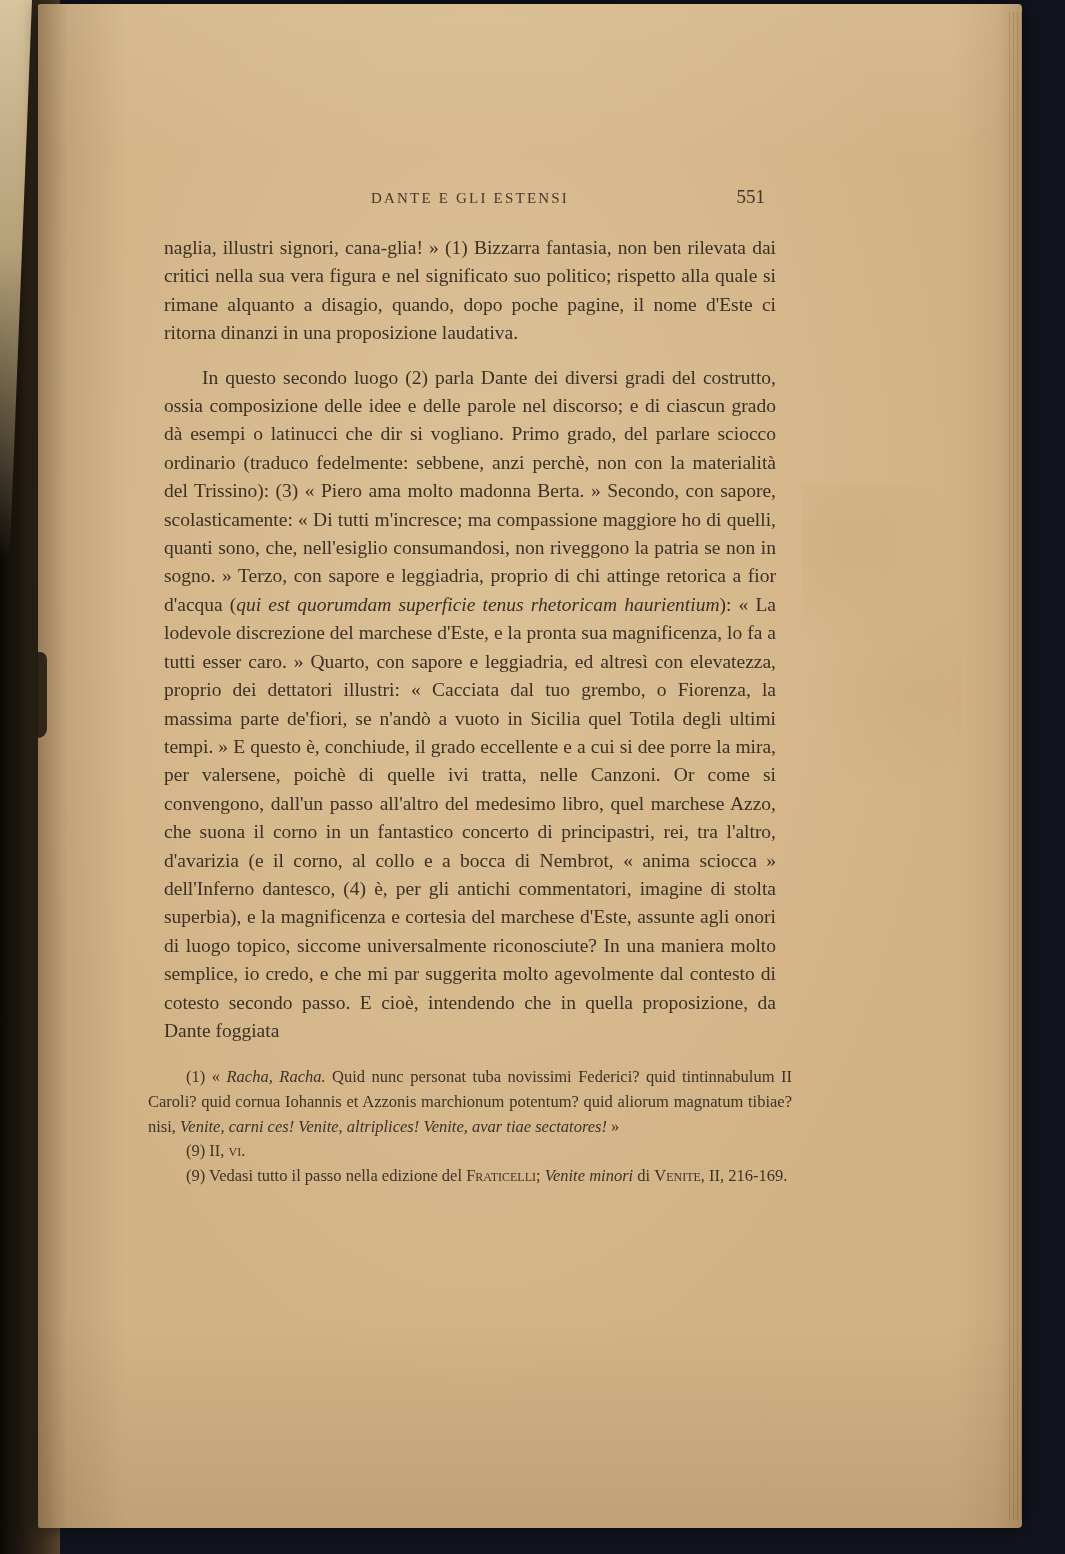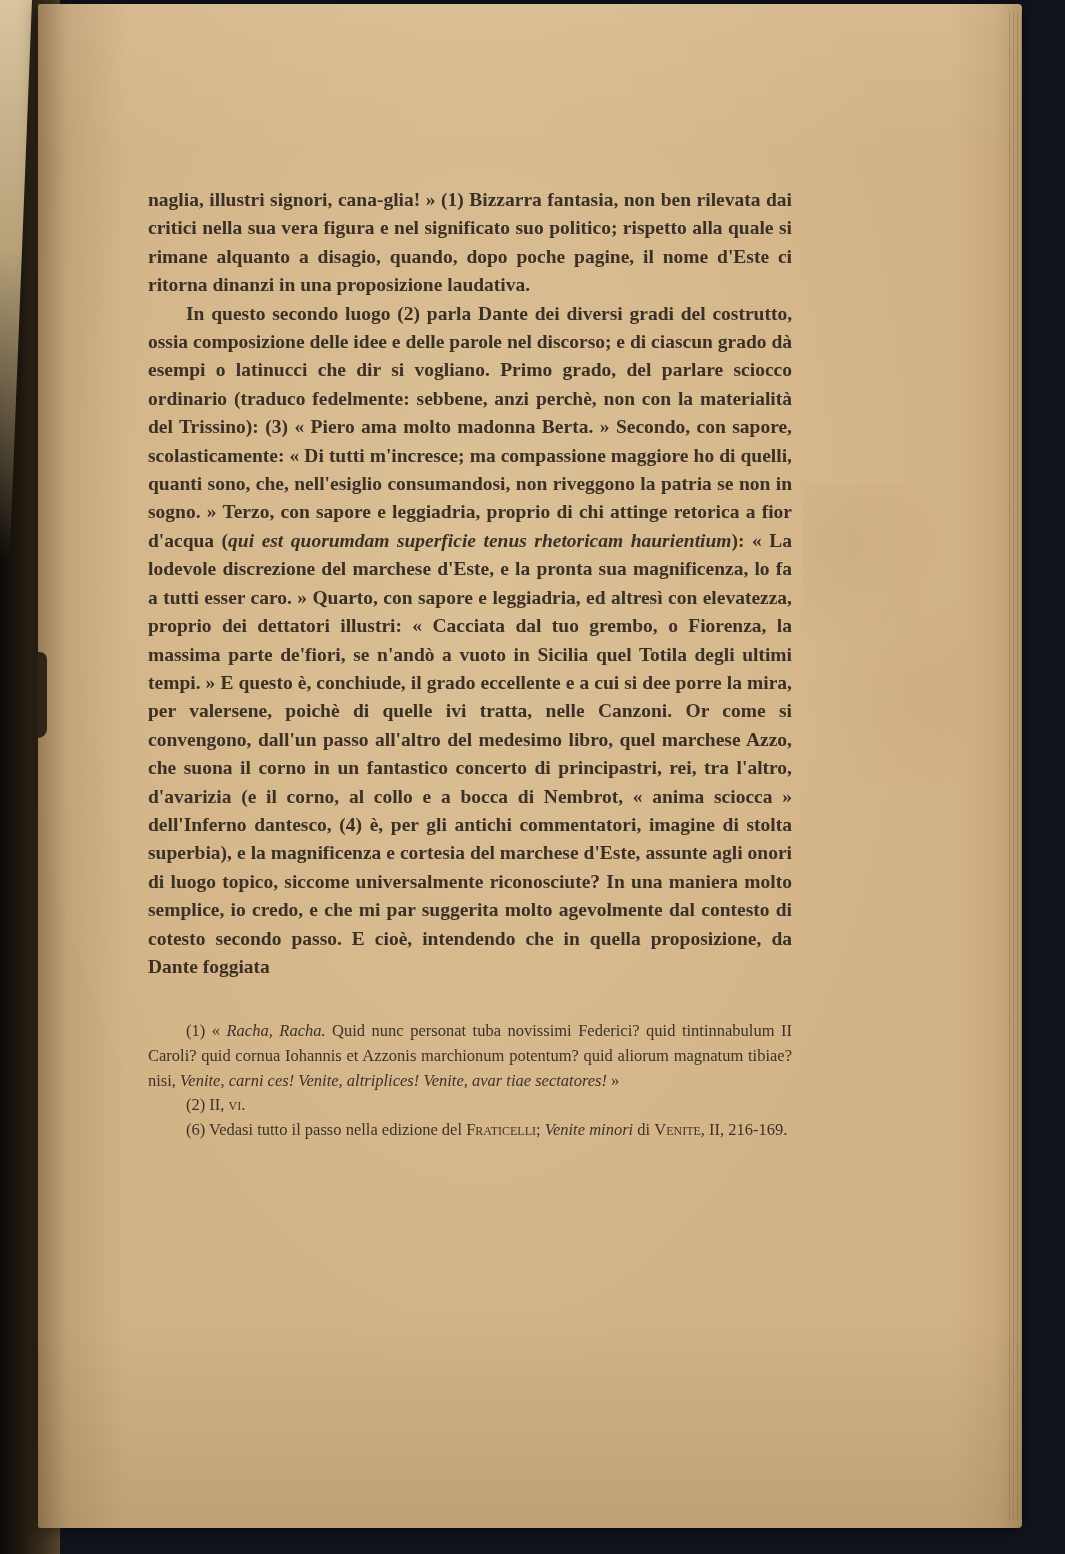--- a/index.html
+++ b/index.html
@@ -44,48 +44,51 @@
     pointer-events:none;
   }
   .text-col { position:absolute; left:110px; top:182px; width:644px; }
   .header { position:relative; height:32px; margin-bottom:14px; }
   .running-title {
     text-align:center; font-size:15px; letter-spacing:2.2px;
     color:#46382a; padding-top:4px;
   }
   .page-number { position:absolute; right:27px; top:0; font-size:19px; color:#3f332a; }
   .body-par {
-    margin:0; font-size:19.5px; line-height:28.4px; text-align:justify;
+    margin:16px; font-size:19.5px; line-height:28.4px; text-align:justify;
     color:#3b3026;
-    font-weight:bold;
   }
   .indent { text-indent:38px; }
-  .footnotes { margin-top:38px; }
+  .footnotes { margin-top:20px; }
   .footnote {
     margin:0; font-size:16.5px; line-height:24.6px; text-align:justify;
     color:#3e3228; text-indent:38px;
   }
   .seg-i { font-style:italic; }
   .seg-sc { font-variant:small-caps;font-family:Liberation Serif, serif; }
 </style>
 </head>
 <body>
 
 <div class="spine"></div>
 <div class="adjacent-page"></div>
 
 <div class="page">
   <div class="edge-lines"></div>
   <div class="tear"></div>
   <div class="blotch"></div>
 
   <div class="text-col">
+    <div class="header">
+      <div class="running-title">DANTE E GLI ESTENSI</div>
+      <div class="page-number">551</div>
+    </div>
 
     <p class="body-par"><span>naglia, illustri signori, cana-glia! » (1) Bizzarra fantasia, non ben rilevata dai critici nella sua vera figura e nel significato suo politico; rispetto alla quale si rimane alquanto a disagio, quando, dopo poche pagine, il nome d'Este ci ritorna dinanzi in una proposizione laudativa.</span></p>
     <p class="body-par indent"><span>In questo secondo luogo (2) parla Dante dei diversi gradi del costrutto, ossia composizione delle idee e delle parole nel discorso; e di ciascun grado dà esempi o latinucci che dir si vogliano. Primo grado, del parlare sciocco ordinario (traduco fedelmente: sebbene, anzi perchè, non con la materialità del Trissino): (3) « Piero ama molto madonna Berta. » Secondo, con sapore, scolasticamente: « Di tutti m'incresce; ma compassione maggiore ho di quelli, quanti sono, che, nell'esiglio consumandosi, non riveggono la patria se non in sogno. » Terzo, con sapore e leggiadria, proprio di chi attinge retorica a fior d'acqua (</span><span class="seg-i">qui est quorumdam superficie tenus rhetoricam haurientium</span><span>): « La lodevole discrezione del marchese d'Este, e la pronta sua magnificenza, lo fa a tutti esser caro. » Quarto, con sapore e leggiadria, ed altresì con elevatezza, proprio dei dettatori illustri: « Cacciata dal tuo grembo, o Fiorenza, la massima parte de'fiori, se n'andò a vuoto in Sicilia quel Totila degli ultimi tempi. » E questo è, conchiude, il grado eccellente e a cui si dee porre la mira, per valersene, poichè di quelle ivi tratta, nelle Canzoni. Or come si convengono, dall'un passo all'altro del medesimo libro, quel marchese Azzo, che suona il corno in un fantastico concerto di principastri, rei, tra l'altro, d'avarizia (e il corno, al collo e a bocca di Nembrot, « anima sciocca » dell'Inferno dantesco, (4) è, per gli antichi commentatori, imagine di stolta superbia), e la magnificenza e cortesia del marchese d'Este, assunte agli onori di luogo topico, siccome universalmente riconosciute? In una maniera molto semplice, io credo, e che mi par suggerita molto agevolmente dal contesto di cotesto secondo passo. E cioè, intendendo che in quella proposizione, da Dante foggiata</span></p>
 
     <div class="footnotes">
       <p class="footnote"><span>(1) « </span><span class="seg-i">Racha, Racha.</span><span> Quid nunc personat tuba novissimi Federici? quid tintinnabulum II Caroli? quid cornua Iohannis et Azzonis marchionum potentum? quid aliorum magnatum tibiae? nisi, </span><span class="seg-i">Venite, carni ces! Venite, altriplices! Venite, avar tiae sectatores!</span><span> »</span></p>
-      <p class="footnote"><span>(2) II, </span><span class="seg-sc">vi</span><span>.</span></p>
-      <p class="footnote"><span>(6) Vedasi tutto il passo nella edizione del </span><span class="seg-sc">Fraticelli</span><span>; </span><span class="seg-i">Venite minori</span><span> di </span><span class="seg-sc">Venite</span><span>, II, 216-169.</span></p>
+      <p class="footnote"><span>(9) II, </span><span class="seg-sc">vi</span><span>.</span></p>
+      <p class="footnote"><span>(9) Vedasi tutto il passo nella edizione del </span><span class="seg-sc">Fraticelli</span><span>; </span><span class="seg-i">Venite minori</span><span> di </span><span class="seg-sc">Venite</span><span>, II, 216-169.</span></p>
     </div>
   </div>
 </div>
 
 </body></html>

